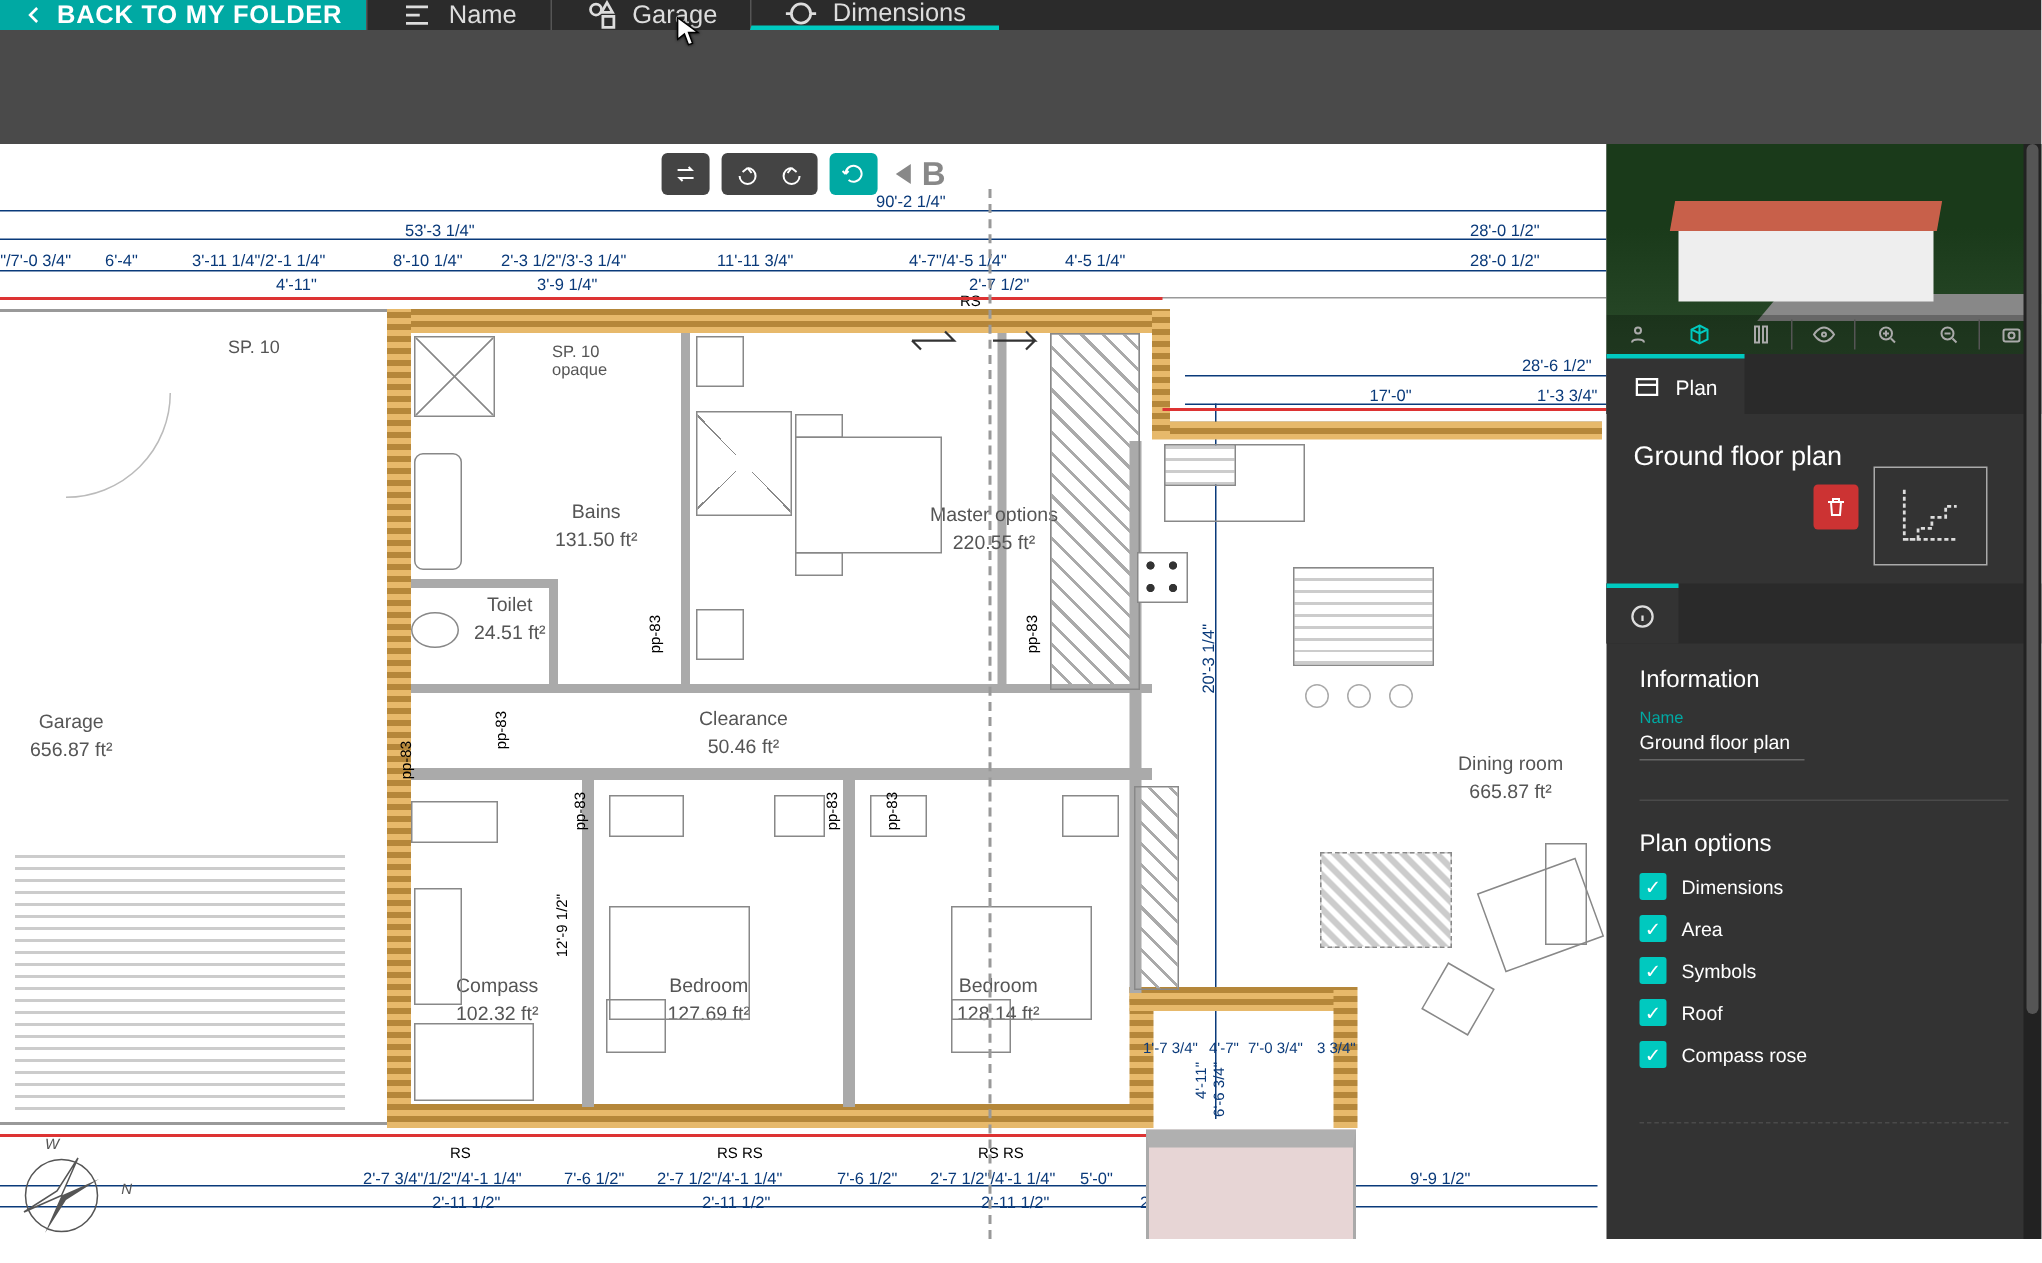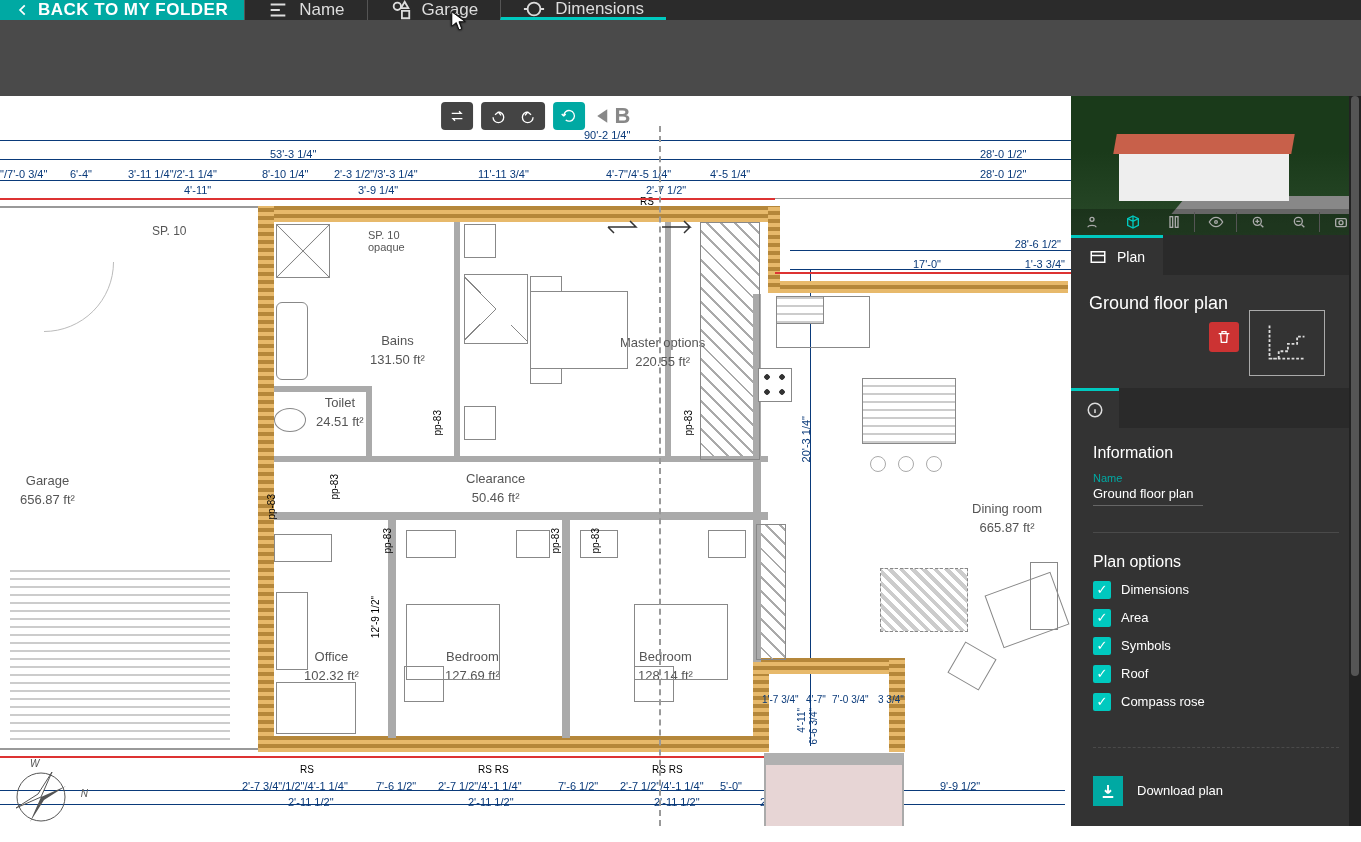--- a/index.html
+++ b/index.html
@@ -260,21 +260,21 @@
     <div class="wall-frame" style="left:562px;top:424px;width:8px;height:218px"></div>
     <div class="wall-frame" style="left:753px;top:198px;width:8px;height:368px"></div>
     <div class="wall-frame" style="left:700px;top:126px;width:60px;height:238px;background:repeating-linear-gradient(45deg,#aaa 0 2px,transparent 2px 10px);border:1px solid #aaa"></div>
 
     <div class="room-label" style="left:20px;top:376px"><span>Garage</span><span class="area">656.87 ft²</span></div>
     <div class="room-label" style="left:370px;top:236px"><span>Bains</span><span class="area">131.50 ft²</span></div>
     <div class="room-label" style="left:316px;top:298px"><span>Toilet</span><span class="area">24.51 ft²</span></div>
     <div class="room-label" style="left:620px;top:238px"><span>Master options</span><span class="area">220.55 ft²</span></div>
     <div class="room-label" style="left:466px;top:374px"><span>Clearance</span><span class="area">50.46 ft²</span></div>
     <div class="room-label" style="left:972px;top:404px"><span>Dining room</span><span class="area">665.87 ft²</span></div>
-    <div class="room-label" style="left:304px;top:552px"><span>Office</span><span class="area">102.32 ft²</span></div>
+    <div class="room-label" style="left:304px;top:552px"><span>Compass</span><span class="area">102.32 ft²</span></div>
     <div class="room-label" style="left:445px;top:552px"><span>Bedroom</span><span class="area">127.69 ft²</span></div>
     <div class="room-label" style="left:638px;top:552px"><span>Bedroom</span><span class="area">128.14 ft²</span></div>
 
     <div class="rs-label" style="left:152px;top:128px;font-size:12px;color:#555">SP. 10</div>
     <div class="rs-label" style="left:368px;top:133px;font-size:11px;color:#555;width:50px;white-space:normal">SP. 10 opaque</div>
 
     <div class="furn diag" style="left:276px;top:128px;width:54px;height:54px"></div>
     <div class="furn" style="left:276px;top:206px;width:32px;height:78px;border-radius:6px"></div>
     <div class="furn" style="left:274px;top:312px;width:32px;height:24px;border-radius:50%"></div>
     <div class="furn trix" style="left:464px;top:178px;width:64px;height:70px"></div>
@@ -491,26 +491,18 @@
           <span>Roof</span>
         </label>
       <label class="chk">
           <span class="chkbox">✓</span>
           <span>Compass rose</span>
         </label>
     </div>
 
     <hr class="divider" style="border-top-style:dashed">
 
-    <div class="dl">
-      <span class="dlicn">
-          <svg viewBox="0 0 24 24">
-            <path d="M12 4v11m0 0l-4-4m4 4l4-4M5 20h14"></path>
-          </svg>
-        </span>
-      <span>Download plan</span>
-    </div>
 
     <div class="scrollbar">
         <div class="thumb"></div>
       </div>
   </div>
 </div>
 
 </body></html>

